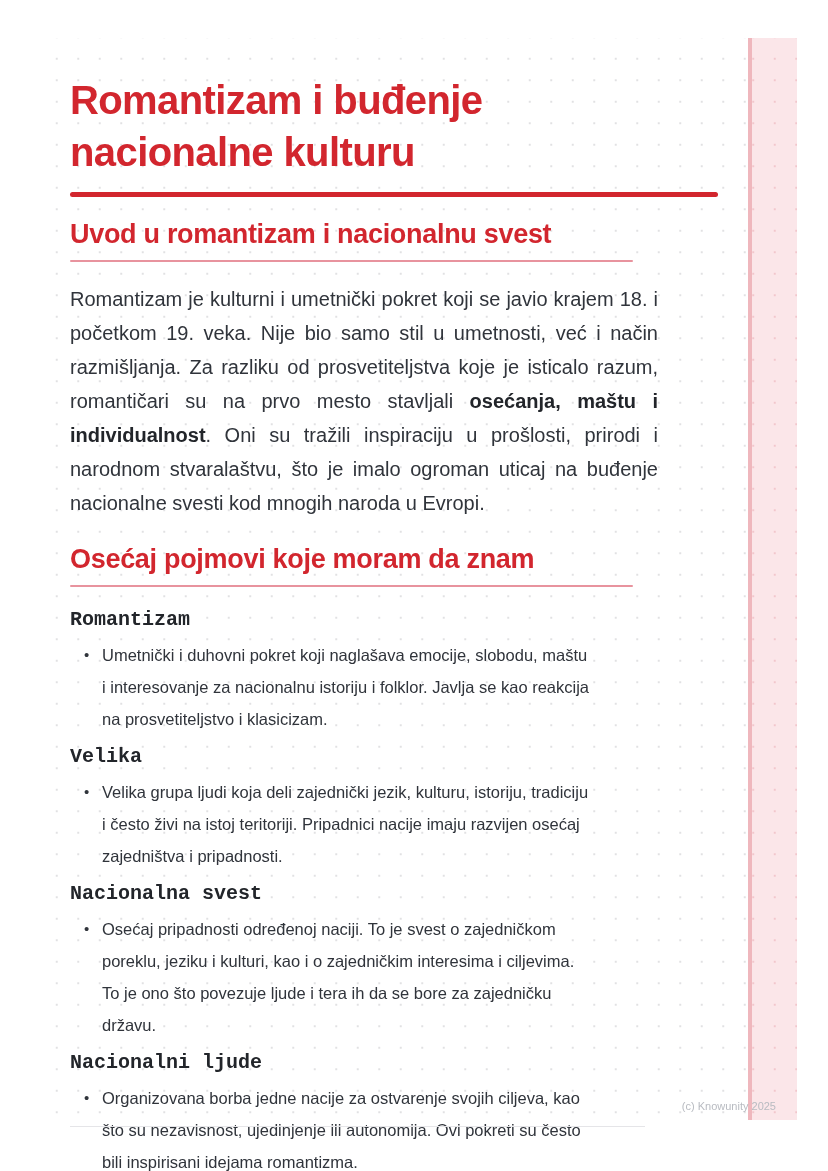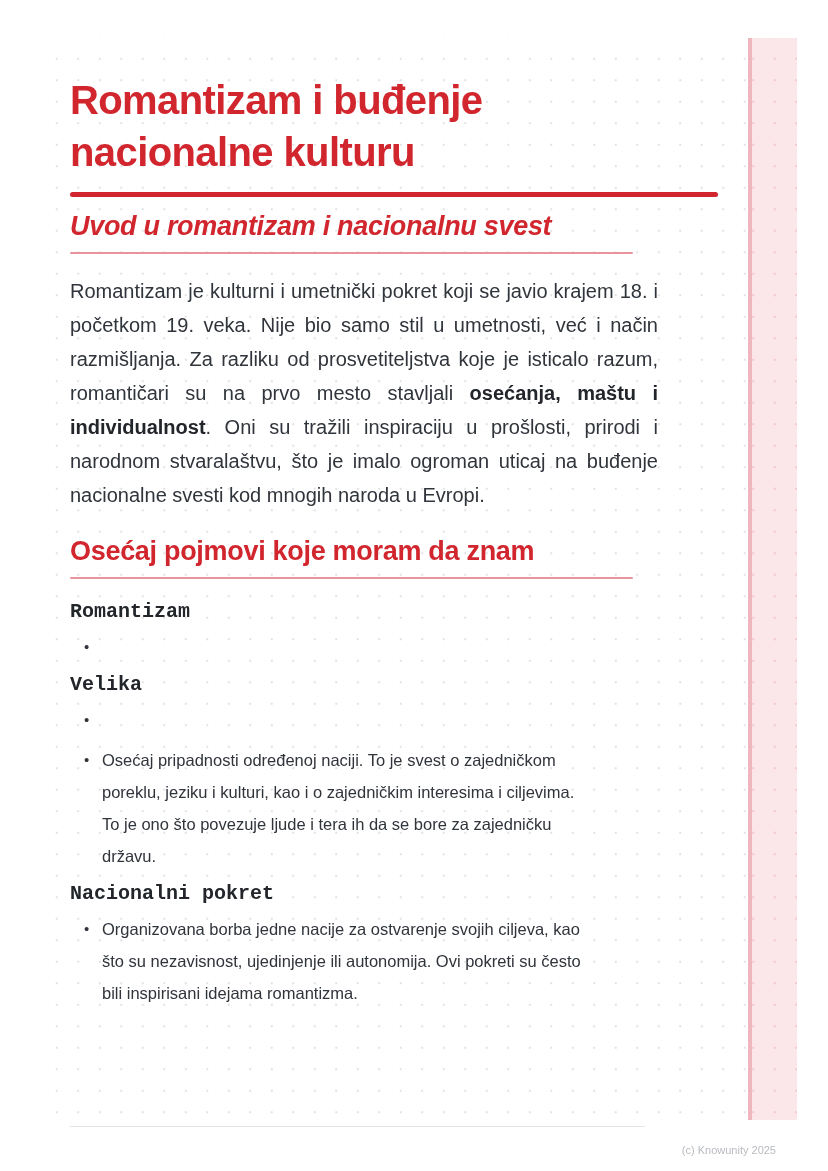--- a/index.html
+++ b/index.html
@@ -51,21 +51,21 @@
   }
   .title-rule{
     margin-top:14px;height:5px;width:648px;
     background:var(--brand-red);border-radius:3px;
   }
   h2{
     color:var(--brand-red);
     font-size:27px;line-height:34px;
     font-weight:bold;letter-spacing:-0.3px;
   }
-  h2.intro-h{margin-top:12px;font-style:italic;}
+  h2.intro-h{margin-top:20px;}
   h2.key-h{margin-top:22px;}
   .h2-rule{
     margin-top:9px;height:2px;width:563px;
     background:var(--pink-rule);border-radius:1px;
   }
   p.body-par{
     margin-top:20px;
     font-size:20px;line-height:34px;
     text-align:justify;
     color:var(--text);
@@ -89,21 +89,21 @@
     color:var(--text);
   }
   ul.def-list .bullet{
     width:18px;flex:0 0 18px;
     font-size:15px;
   }
   ul.def-list .def-text{
     flex:1;max-width:492px;
   }
   .footer{
-    position:absolute;top:1142px;right:52px;
+    position:absolute;top:1098px;right:52px;
     font-size:11px;line-height:16px;
     color:var(--footer-text);
   }
   .bottom-rule{
     position:absolute;top:1126px;left:70px;
     width:575px;height:1px;
     background:var(--hairline);
   }
 </style>
 </head>
@@ -125,38 +125,41 @@
   </section>
 
   <section>
     <h2 class="key-h">Osećaj pojmovi koje moram da znam</h2>
     <div class="h2-rule"></div>
 
     <h3 class="term first">Romantizam</h3>
     <ul class="def-list">
       <li>
         <span class="bullet">•</span>
+        <span class="def-text">Umetnički i duhovni pokret koji naglašava emocije, slobodu, maštu i interesovanje za nacionalnu istoriju i folklor. Javlja se kao reakcija na prosvetiteljstvo i klasicizam.</span>
       </li>
     </ul>
 
     <h3 class="term">Velika</h3>
     <ul class="def-list">
       <li>
         <span class="bullet">•</span>
+        <span class="def-text">Velika grupa ljudi koja deli zajednički jezik, kulturu, istoriju, tradiciju i često živi na istoj teritoriji. Pripadnici nacije imaju razvijen osećaj zajedništva i pripadnosti.</span>
       </li>
     </ul>
 
+    <h3 class="term">Nacionalna svest</h3>
     <ul class="def-list">
       <li>
         <span class="bullet">•</span>
         <span class="def-text">Osećaj pripadnosti određenoj naciji. To je svest o zajedničkom poreklu, jeziku i kulturi, kao i o zajedničkim interesima i ciljevima. To je ono što povezuje ljude i tera ih da se bore za zajedničku državu.</span>
       </li>
     </ul>
 
-    <h3 class="term">Nacionalni pokret</h3>
+    <h3 class="term">Nacionalni ljude</h3>
     <ul class="def-list">
       <li>
         <span class="bullet">•</span>
         <span class="def-text">Organizovana borba jedne nacije za ostvarenje svojih ciljeva, kao što su nezavisnost, ujedinjenje ili autonomija. Ovi pokreti su često bili inspirisani idejama romantizma.</span>
       </li>
     </ul>
   </section>
 
 </div>
 

